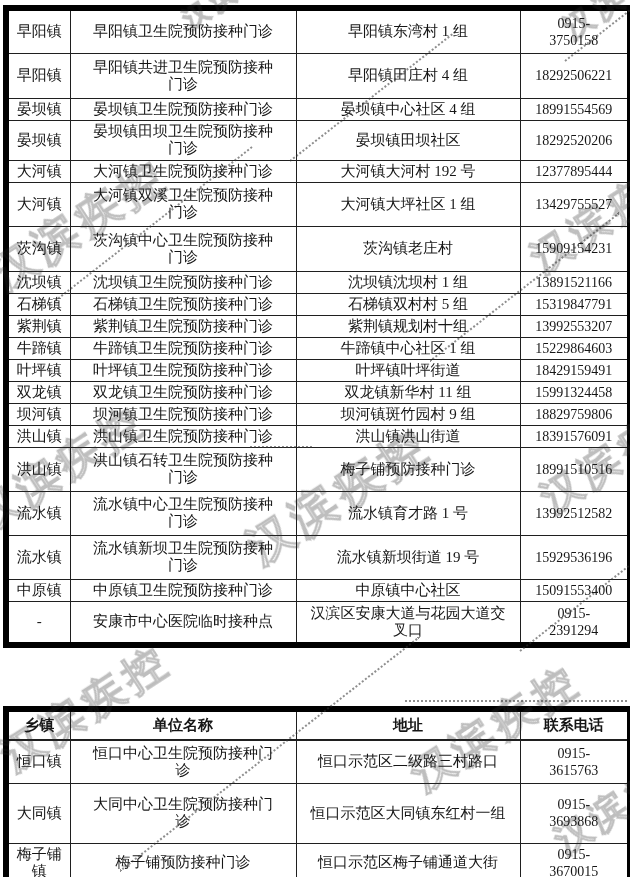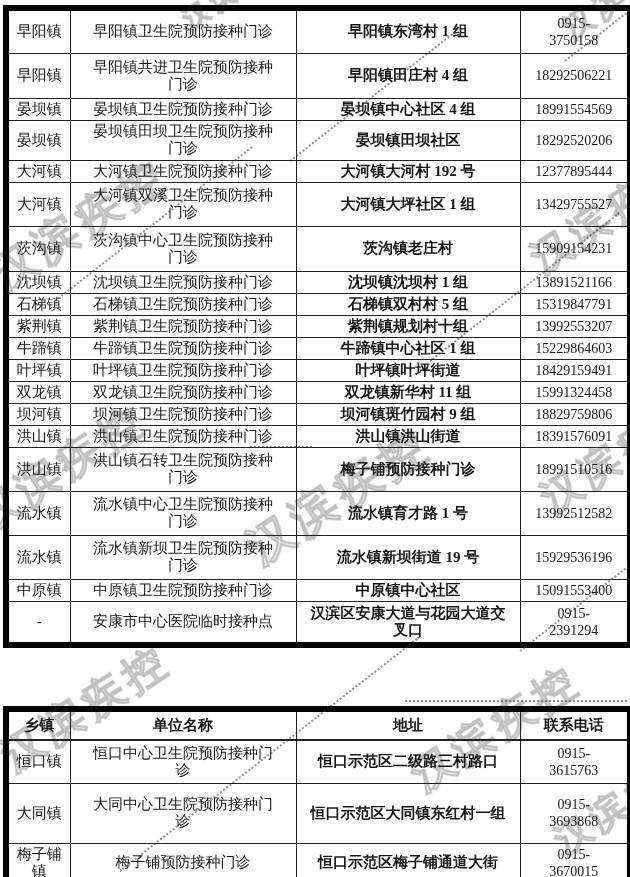--- a/index.html
+++ b/index.html
@@ -34,21 +34,21 @@
   }
   .doc-table th{
     font-weight:bold;
     height:25px;
     border-bottom:2px solid #1f1f1f;
     padding:1px 2px;
     margin-top:16px;
   }
   td.c-town{padding:1px 5px;word-break:break-all;}
   td.c-unit{padding:2px 16px;word-break:break-all;}
-  td.c-address{padding:1px 10px;word-break:break-all;font-weight:bold;}
+  td.c-address{padding:1px 10px;word-break:break-all;}
   td.c-phone{
     padding:1px 14px;
     font-size:14px;
     white-space:pre-line;
     letter-spacing:0px;
   }
   
   .section-title{
     position:absolute;
     top:673px;left:0;width:630px;

